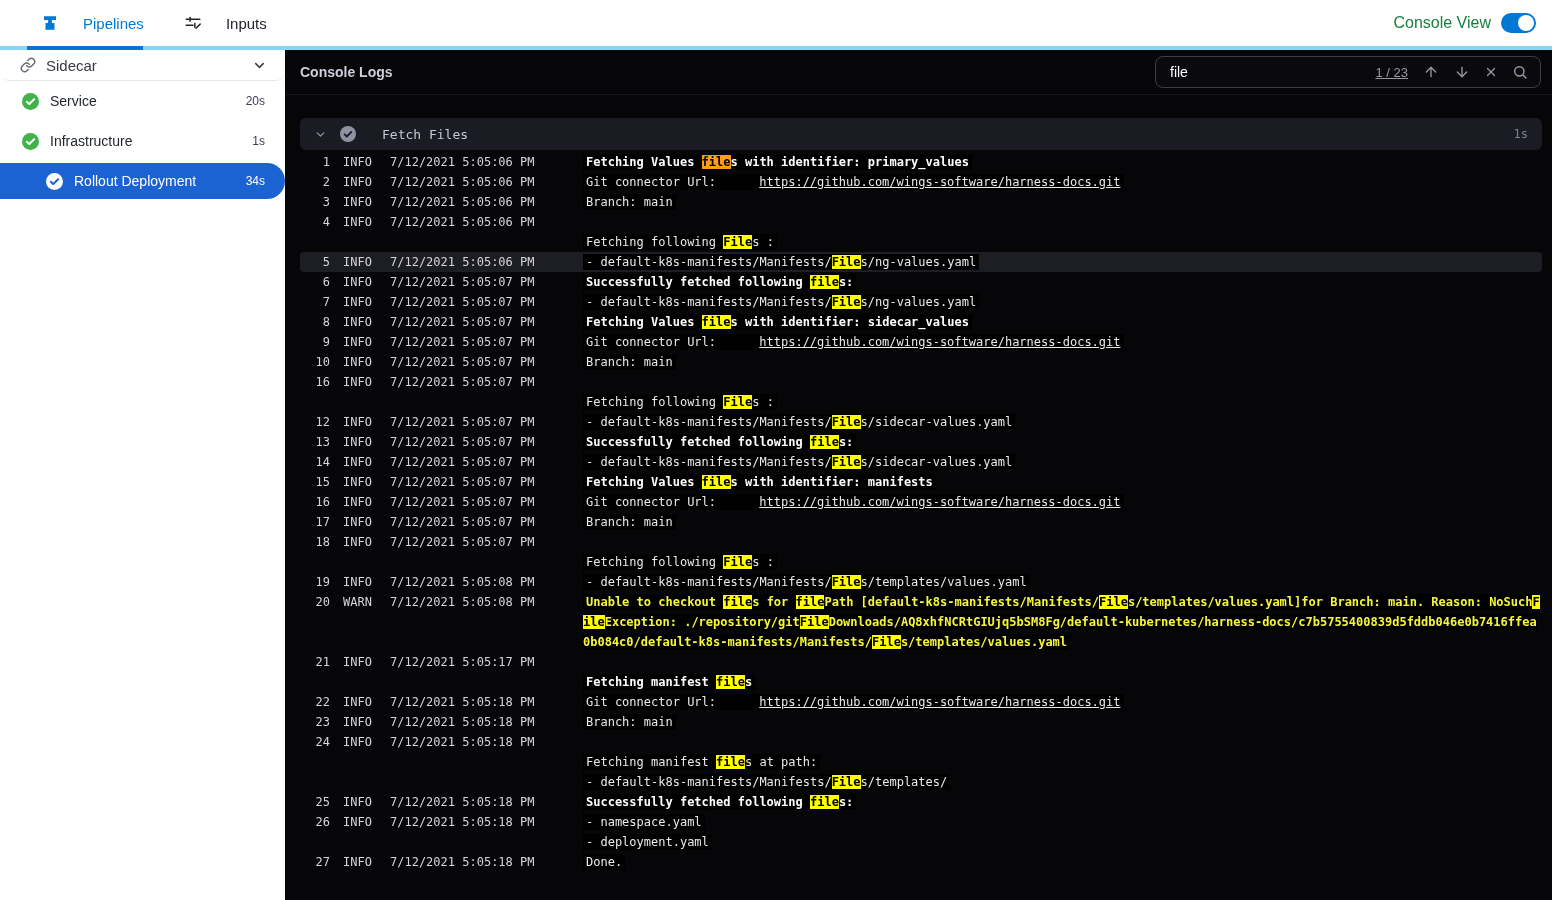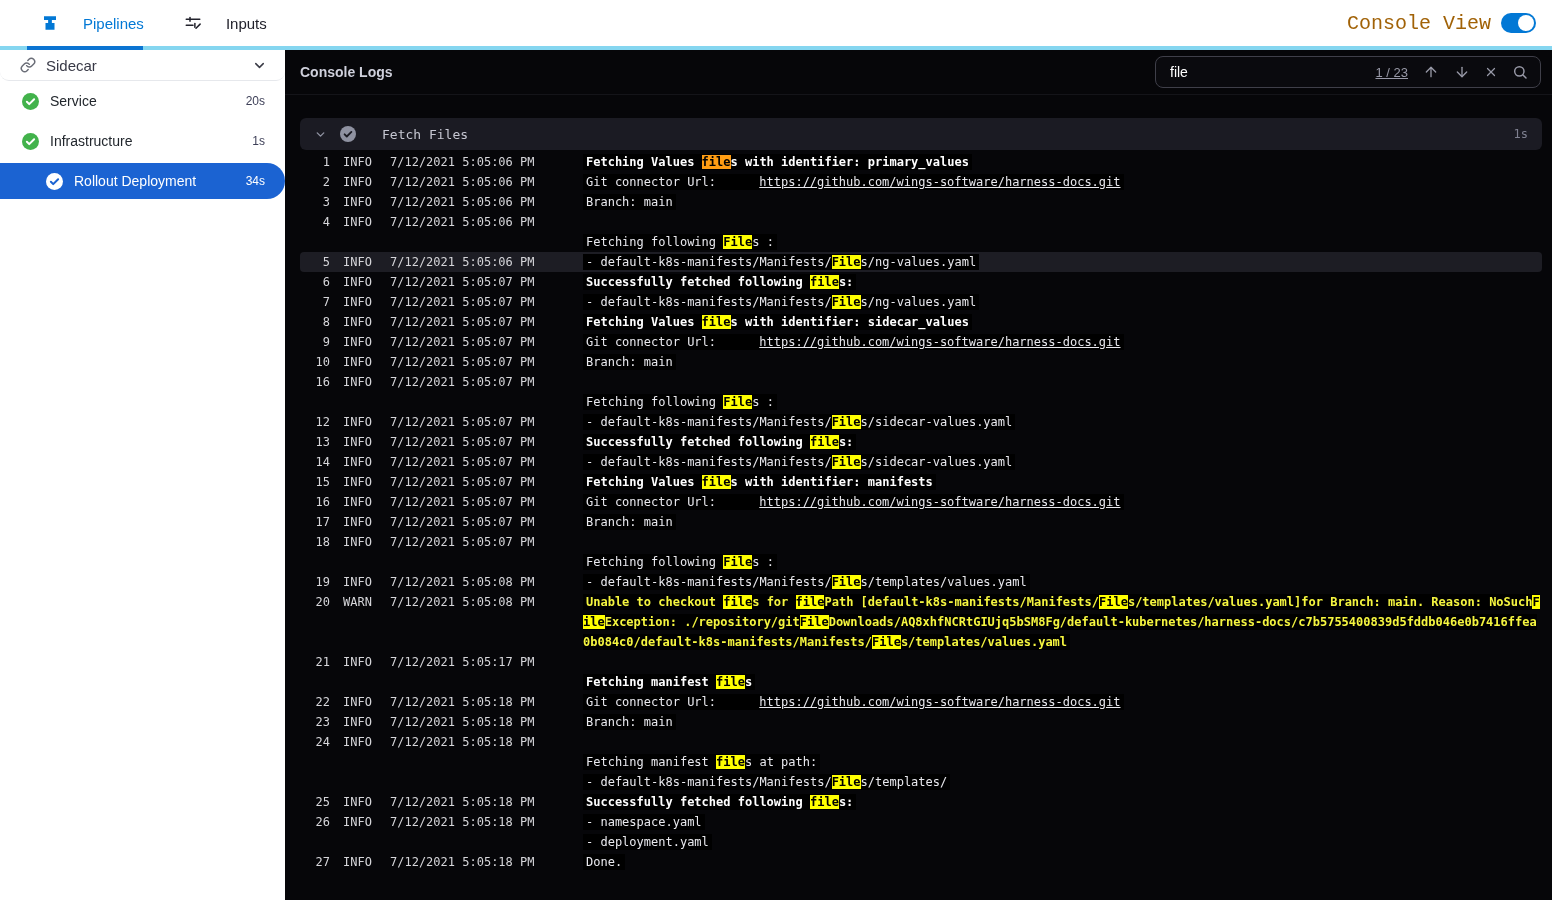--- a/index.html
+++ b/index.html
@@ -4,21 +4,21 @@
 <style>
   * { margin:0; padding:0; box-sizing:border-box; }
   html,body { width:1552px; height:900px; overflow:hidden; font-family:"Liberation Sans",sans-serif; background:#fff; }
 
   
   .topbar { height:46px; background:#fff; display:flex; align-items:center; justify-content:space-between; }
   .tabs { display:flex; height:100%; padding-left:27px; gap:12px; }
   .tab { display:flex; align-items:center; gap:24px; padding:0 14px; font-size:15px; color:#22222c; cursor:pointer; }
   .tab.active { color:#0278d5; font-weight:500; }
   .topbar-right { display:flex; align-items:center; gap:10px; padding-right:16px; }
-  .cv-label { font-size:20px; color:#a16207;font-family:Liberation Mono, monospace; }
+  .cv-label { font-size:16px; color:#15803d; }
   .toggle { width:35px; height:20px; border-radius:10px; background:#0278d5; position:relative; }
   .toggle .knob { position:absolute; right:2px; top:2px; width:16px; height:16px; border-radius:50%; background:#fff; }
   .strip { height:4px; background:#85d6f0; position:relative; }
   .strip .active-seg { position:absolute; left:27px; top:0; width:116px; height:4px; background:#0b74d2; }
 
   
   .main { display:flex; height:850px; }
 
   
   .sidebar { width:285px; background:#fff; flex:none; }

